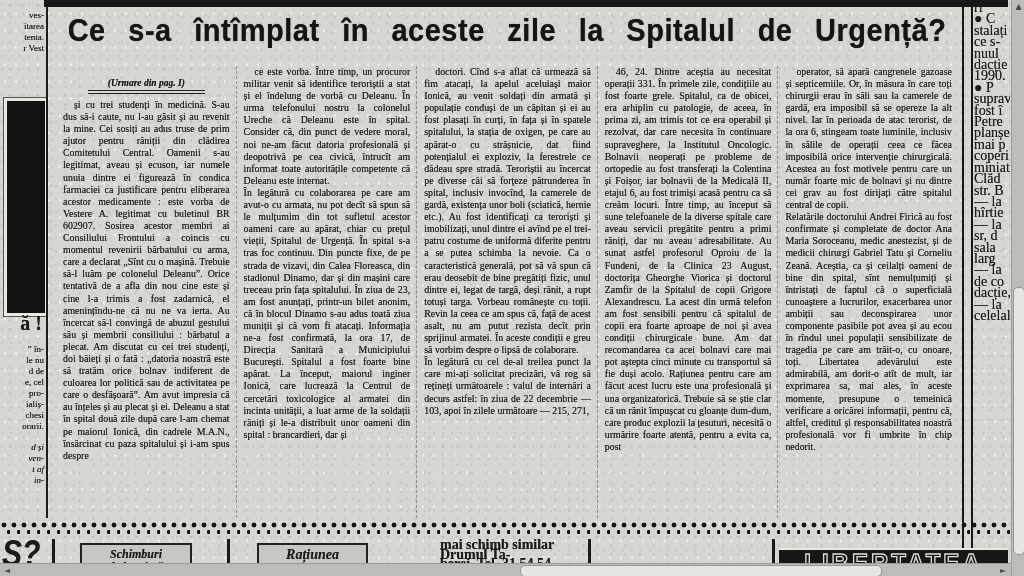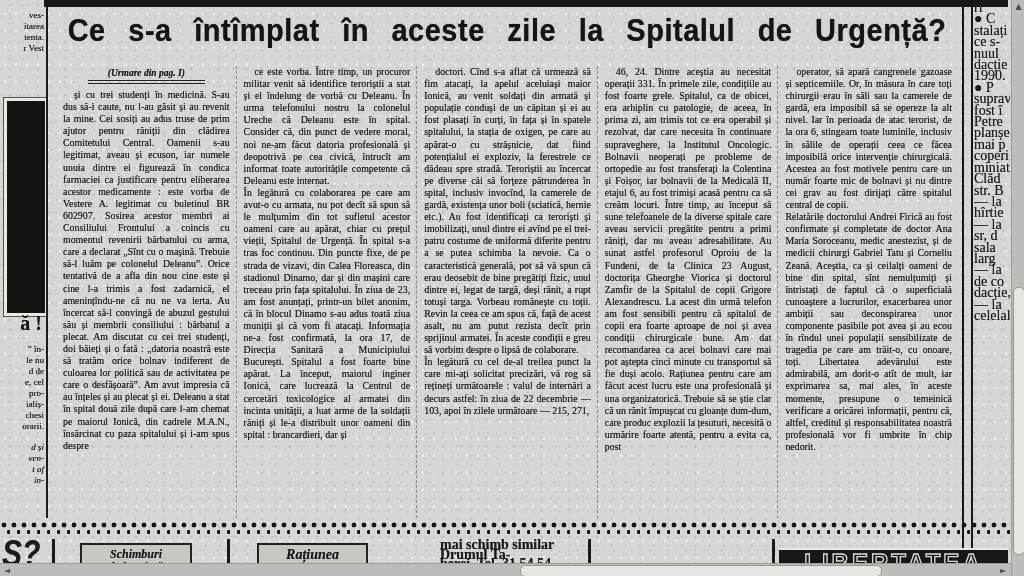--- a/index.html
+++ b/index.html
@@ -28,21 +28,21 @@
 
   
   .article{position:absolute;left:56px;top:10px;width:902px;height:510px;}
   .headline{margin:4px 0 0 0;text-align:center;font-family:"Liberation Sans",sans-serif;
     font-weight:bold;font-size:29px;letter-spacing:.5px;word-spacing:14px;transform:scaleY(1.08);
     color:#151514;text-shadow:0 0 .7px rgba(0,0,0,.7);}
   .cols{position:absolute;left:0;top:56px;width:902px;height:452px;display:flex;overflow:hidden;}
   .col{flex:1 1 0;overflow:hidden;padding:0 6px 0 7px;}
   .col + .col{border-left:1px dashed rgba(30,30,28,.38);}
   .coltext{font-size:9.9px;line-height:12.1px;text-align:justify;white-space:pre-line;text-indent:11px;}
-  .cont-note{text-align:center;font-weight:bold;font-style:italic;font-size:9.5px;margin-top:2px;}
+  .cont-note{text-align:center;font-weight:bold;font-style:italic;font-size:9.5px;margin-top:12px;}
   .note-rule{width:70%;margin:2px auto 5px auto;border-top:1px solid #222;border-bottom:1px solid #222;height:2px;}
 
   
   .right-rule{position:absolute;left:962px;top:0;width:7px;height:552px;border-left:2px solid #161614;border-right:2px solid #161614;}
   .right-strip{position:absolute;left:974px;top:2px;width:36px;height:550px;overflow:hidden;
     font-size:14px;line-height:11.4px;white-space:pre-line;}
 
   
   .dots{position:absolute;left:0;top:521px;width:1012px;height:15px;
     background-image:radial-gradient(circle at 4px 4px,#161614 2.2px,transparent 2.7px),

